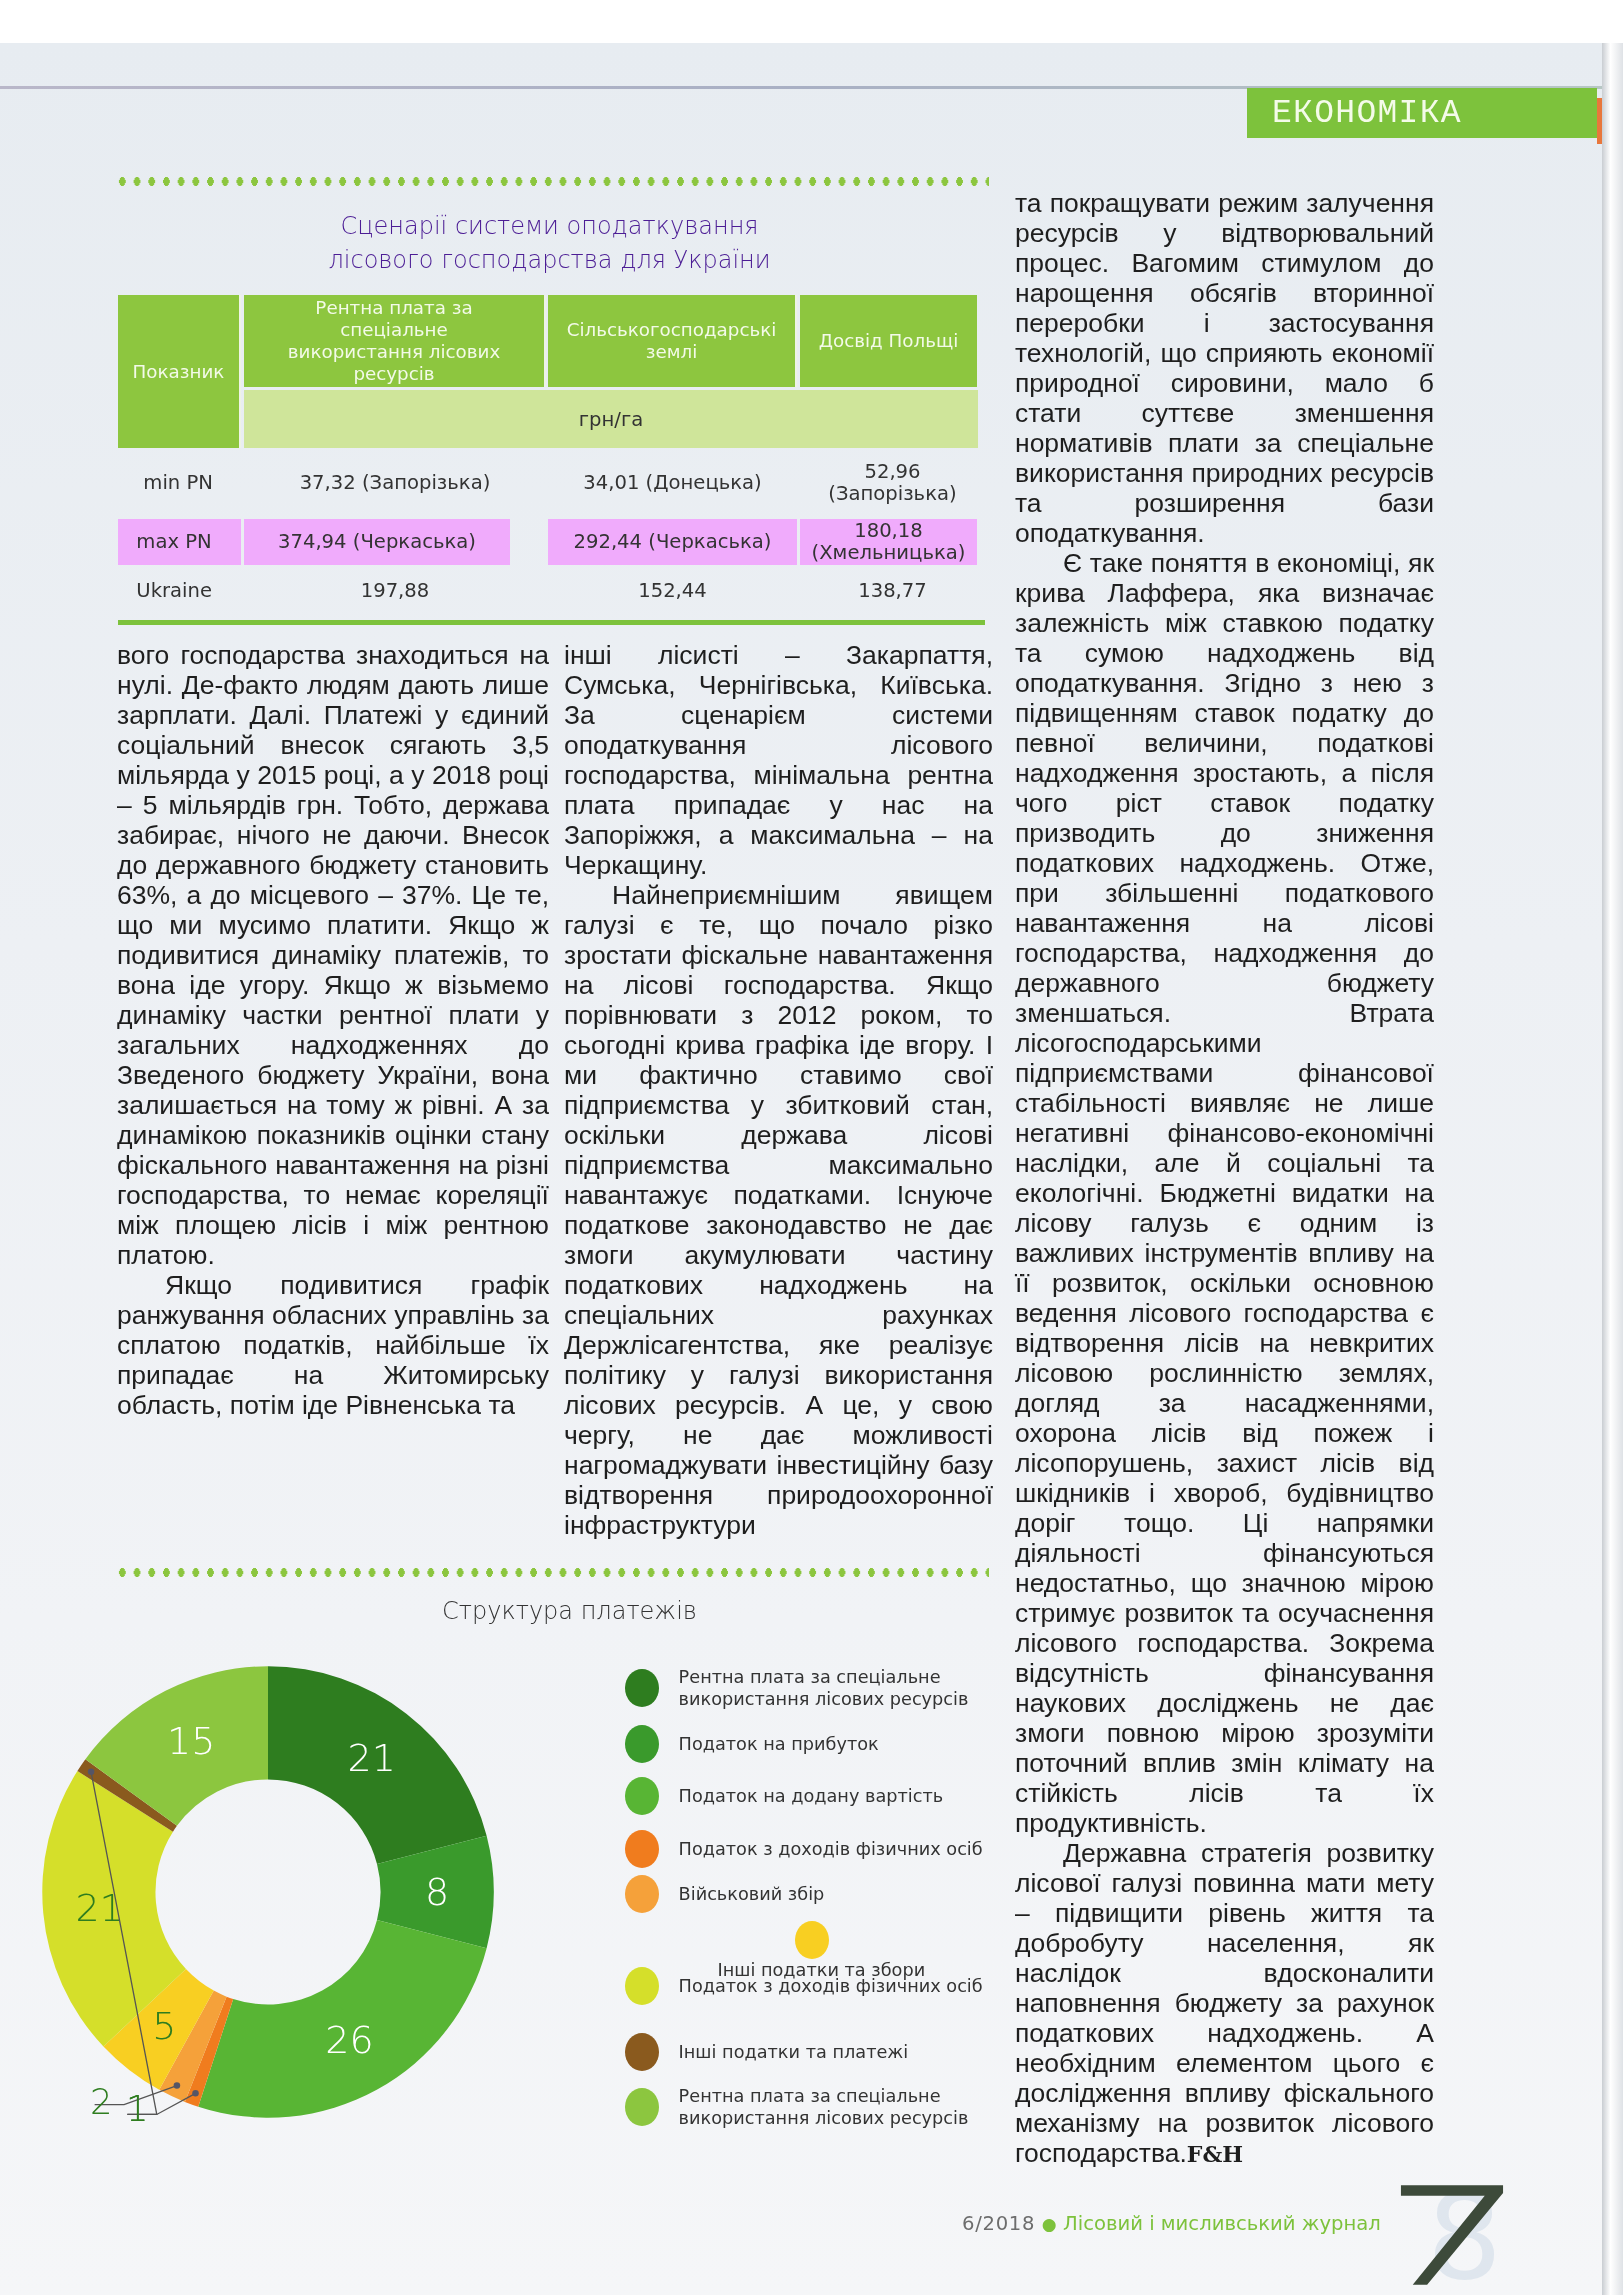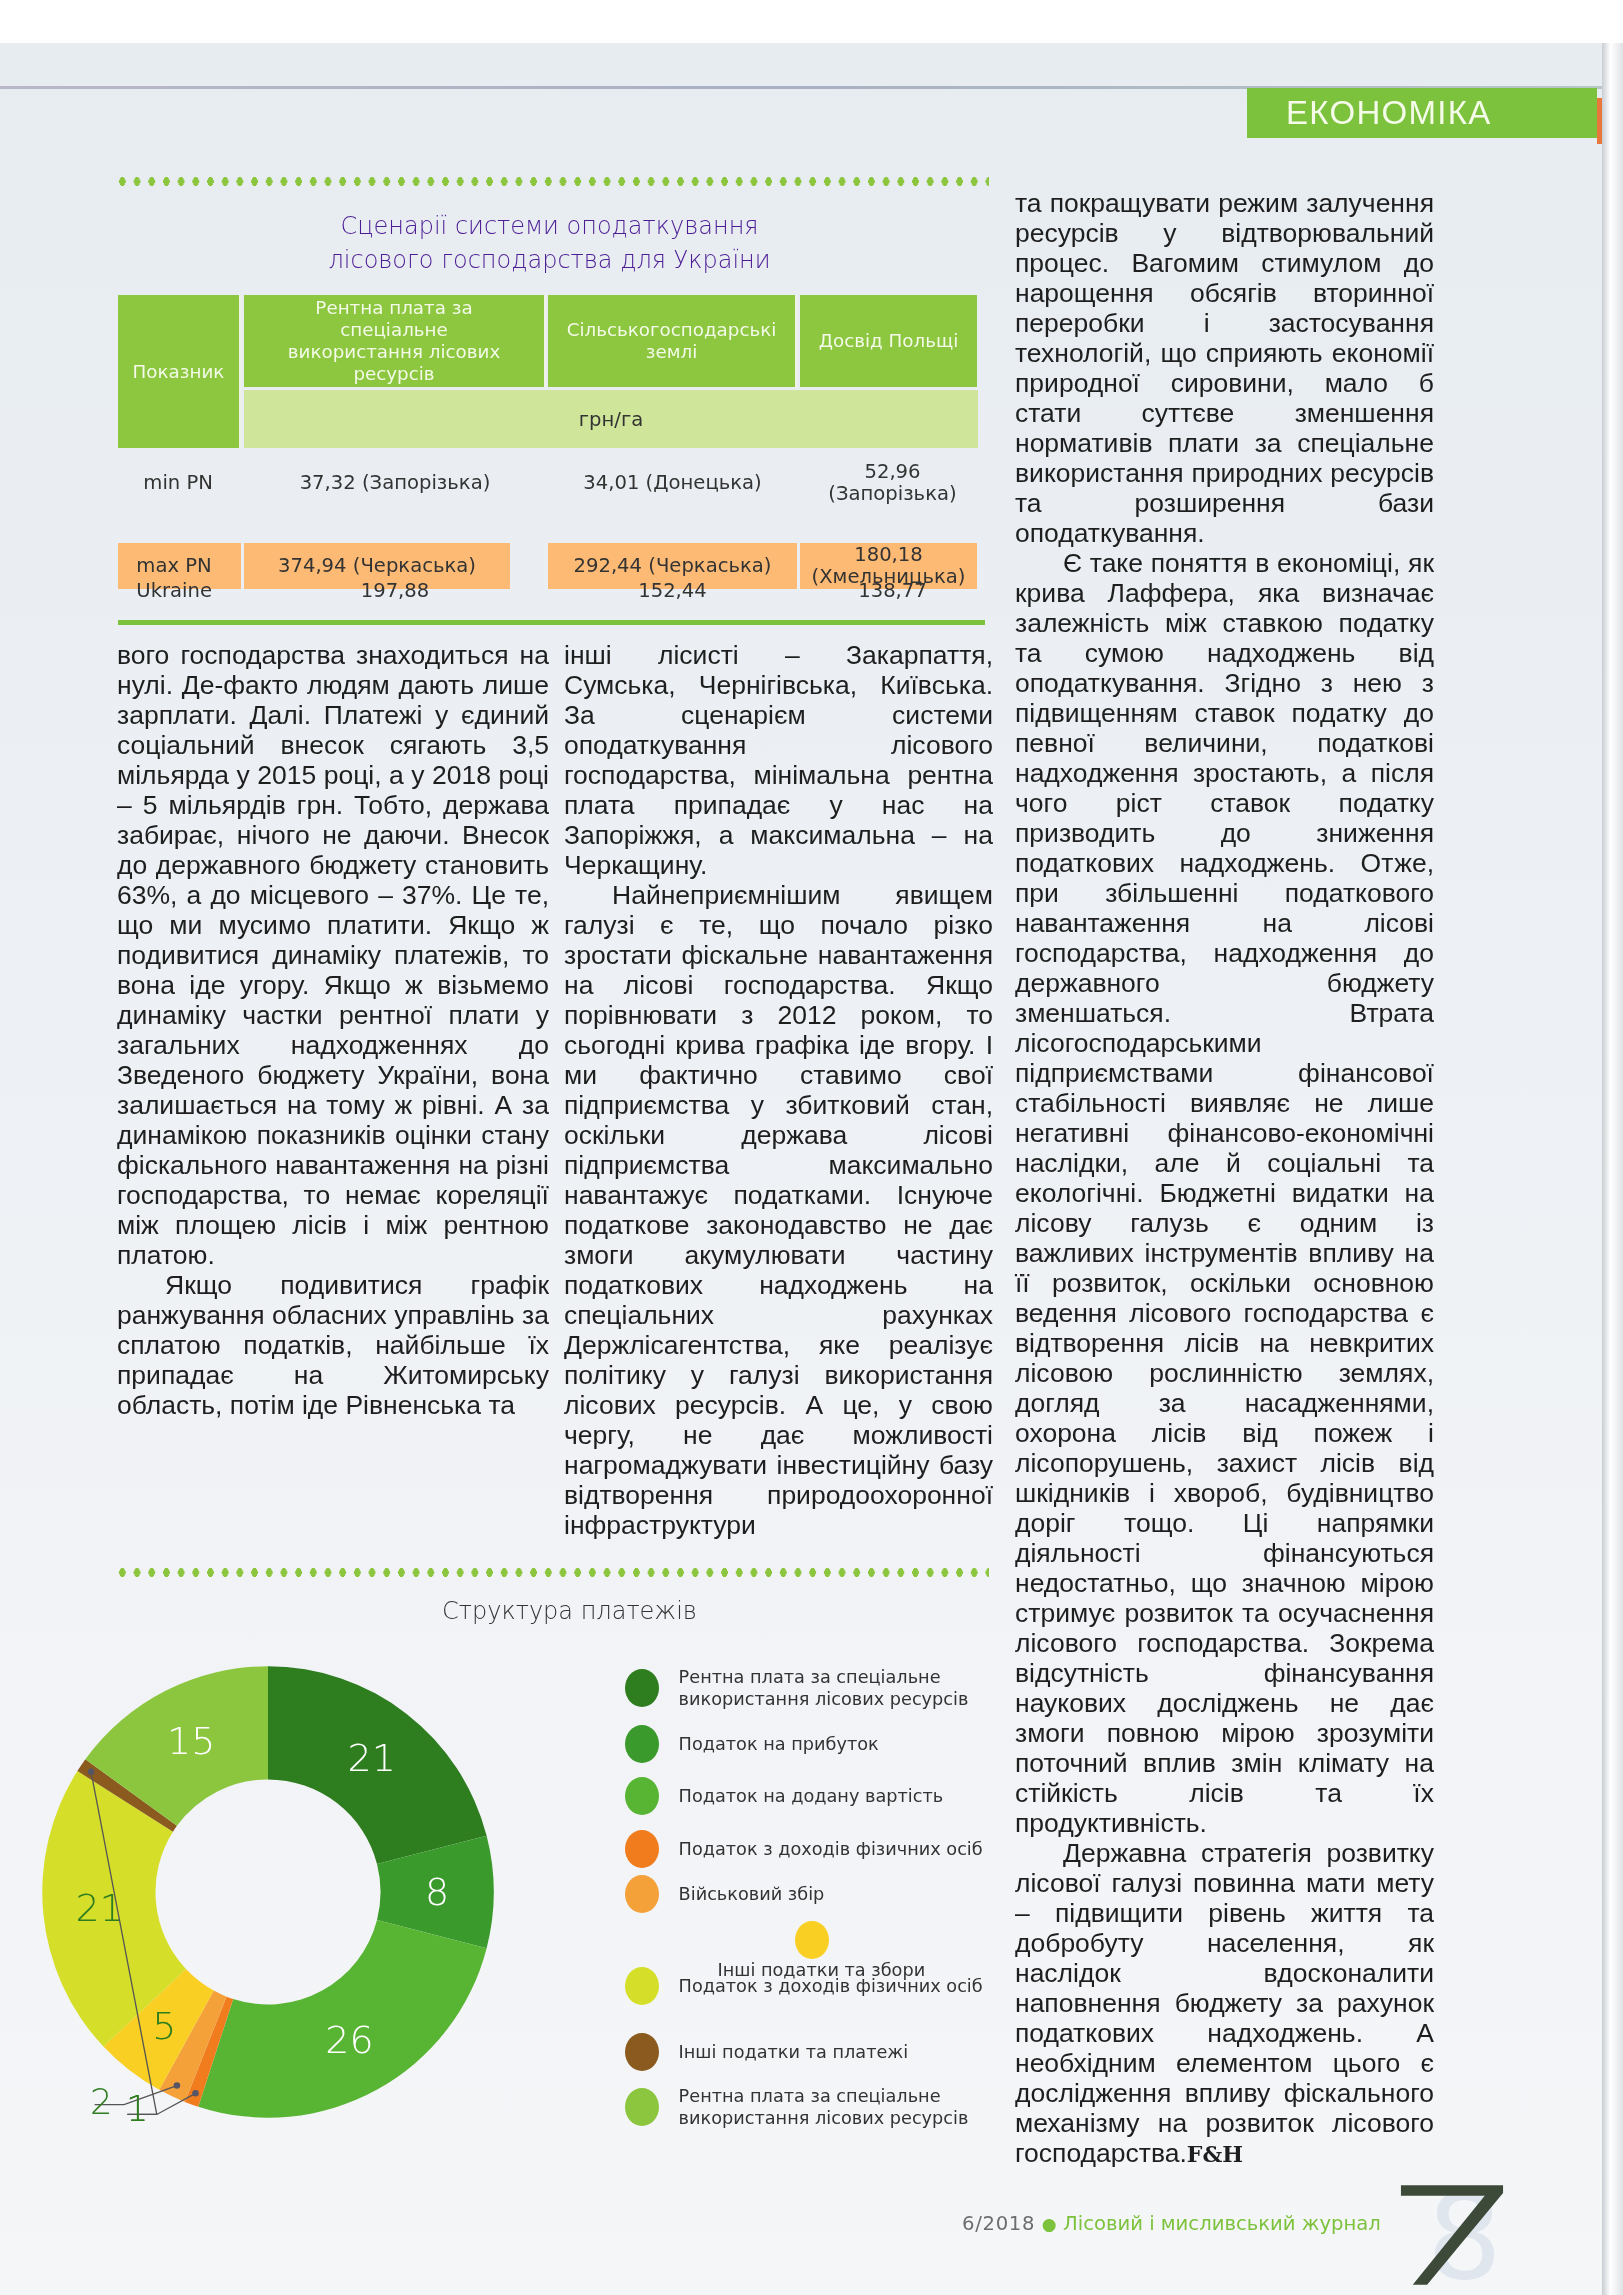--- a/index.html
+++ b/index.html
@@ -1,30 +1,30 @@
 <!DOCTYPE html>
 <html style="font-size:10.5px"><head>
 <meta charset="utf-8">
 <style>
   html,body{margin:0;padding:0;}
   body{width:1623px;height:2295px;position:relative;overflow:hidden;background:#ffffff;font-family:"DejaVu Sans",sans-serif;color:#222;}
   .page{position:absolute;left:0;top:43px;width:1602px;height:2253px;background:linear-gradient(180deg,#e7ecf1 0%,#edf0f4 40%,#f1f3f6 70%,#f5f6f8 100%);}
   .page-edge{position:absolute;left:1602px;top:43px;width:21px;height:2253px;background:linear-gradient(90deg,#c9cdd2,#ffffff 40%,#dfe2e6);}
   .header-rule{position:absolute;left:0;top:86px;width:1602px;height:2.6px;background:linear-gradient(90deg,#b9b7c9,#a9b0c4 50%,#b7c7c4);}
   .section-tab{position:absolute;left:1247px;top:88px;width:350px;height:50px;background:#7dc23c;display:flex;align-items:center;}
-  .section-tab span{color:#f4fbe9;font-family:Liberation Sans, sans-serif;font-size:33px;font-weight:300;letter-spacing:1.3px;margin-left:39px;}
+  .section-tab span{color:#f4fbe9;font-family:Liberation Mono, monospace;font-size:33px;font-weight:300;letter-spacing:1.3px;margin-left:25px;}
   .orange-edge{position:absolute;left:1597px;top:98px;width:5.2px;height:46px;background:#e8773c;}
   .dots{position:absolute;height:9.2px;background-image:radial-gradient(ellipse 3.3px 4.6px at 50% 50%,#8cc63f 95%,transparent 100%);background-size:14.7px 9.2px;background-repeat:repeat-x;}
   .table-title{position:absolute;left:196px;top:209px;width:707px;text-align:center;font-family:"DejaVu Sans",sans-serif;font-size:24px;line-height:34px;color:#4c1d95;font-weight:300;}
   .tbl{position:absolute;left:118px;top:295px;width:867px;}
   .cell{position:absolute;display:flex;align-items:center;justify-content:center;text-align:center;font-family:"DejaVu Sans",sans-serif;box-sizing:border-box;}
   .hdr{background:#8dc63f;color:#f3fae8;font-size:18.3px;line-height:22px;}
   .unit{background:#cfe59a;color:#333;font-size:19.6px;}
   .body-cell{font-size:19.6px;color:#333;line-height:22px;}
-  .hl{background:#fdba74;margin-top:24px;}
+  .hl{background:#f0abfc;}
   .lbl{justify-content:flex-start;padding-left:18.3px;}
   .tbl-bottom{position:absolute;left:0;top:325px;width:867px;height:4.6px;background:#7dc23c;}
   .col{position:absolute;font-family:"Liberation Sans",sans-serif;font-size:26.5px;line-height:30px;color:#1e1e1e;text-align:justify;}
   .col p{margin:0;}
   .col .ind{text-indent:48px;}
   .col .fh{font-family:"DejaVu Serif",serif;font-weight:bold;font-size:22px;}
   .chart-title{position:absolute;left:386px;top:1597px;width:367px;text-align:center;font-family:"DejaVu Sans",sans-serif;font-size:24px;color:#333;font-weight:300;}
   .donut{position:absolute;left:39px;top:1663px;width:458px;height:458px;}
   .legend{position:absolute;left:625px;top:1666px;width:373px;}
   .legend-item{position:absolute;left:0;width:373px;display:flex;align-items:center;}

